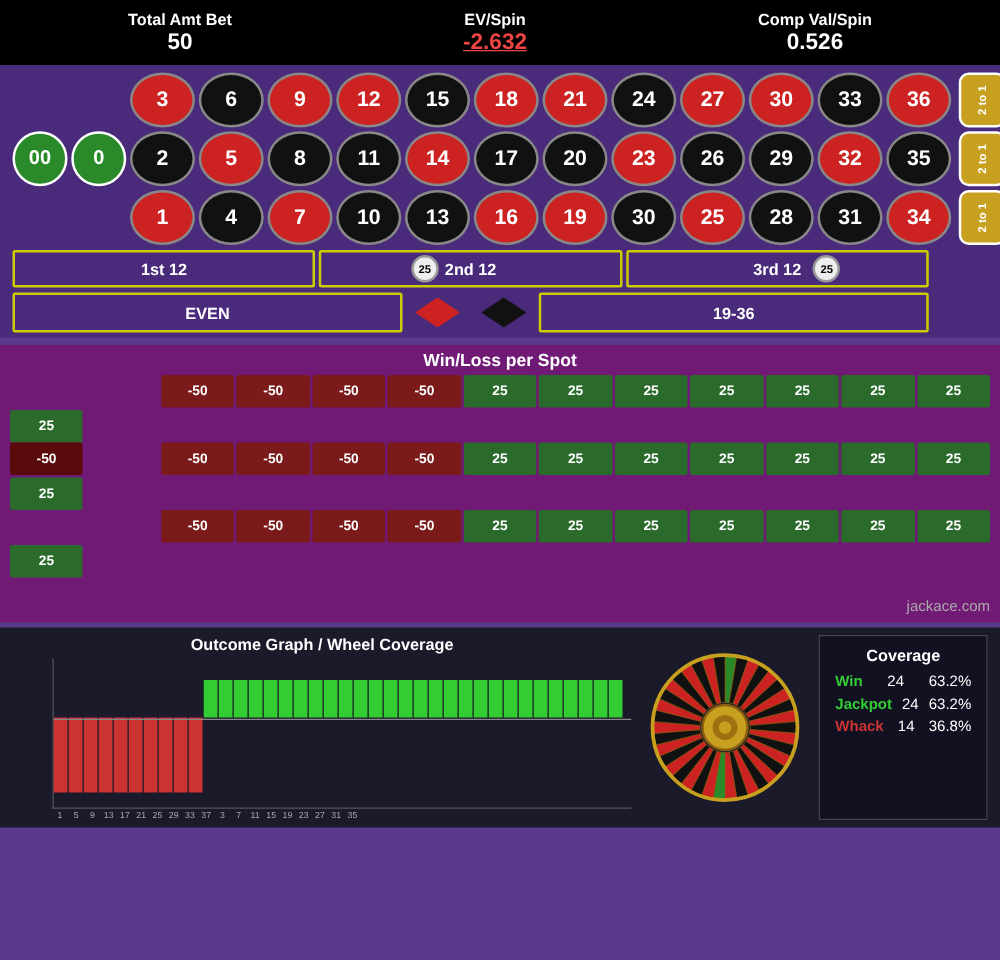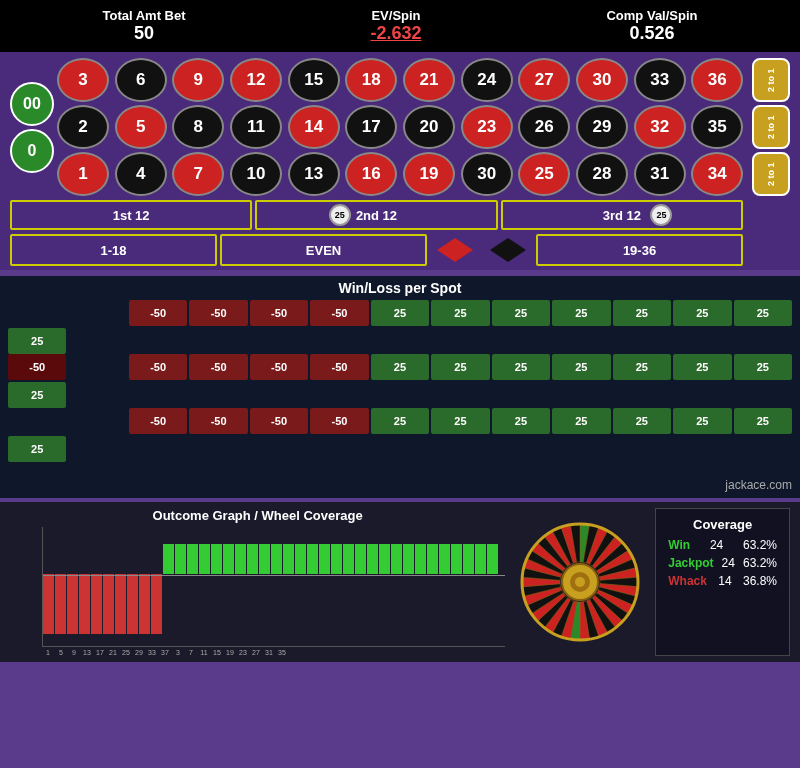--- a/index.html
+++ b/index.html
@@ -43,21 +43,21 @@
     }
 
     .roulette-grid {
       display: flex;
       gap: 3px;
       align-items: center;
     }
 
     .zero-col {
       display: flex;
-      flex-direction: column;
+      flex-direction: row;
       gap: 3px;
     }
 
     .zero-cell {
       background: #2a8a2a;
       border-radius: 50%;
       width: 44px;
       height: 44px;
       display: flex;
       align-items: center;
@@ -187,21 +187,21 @@
     .diamond-black {
       width: 50px;
       height: 32px;
       display: flex;
       align-items: center;
       justify-content: center;
     }
 
     
     .wl-section {
-      background: #0f172a;
+      background: #701a75;
       margin: 6px 0 0 0;
       padding: 4px 8px 6px 8px;
     }
     .wl-title {
       text-align: center;
       color: #fff;
       font-size: 14px;
       font-weight: bold;
       margin-bottom: 4px;
     }
@@ -390,21 +390,20 @@
       <span>2nd 12</span>
       <div class="chip-on chip-left">25</div>
     </div>
     <div class="dozen-btn" style="position:relative;">
       <span>3rd 12</span>
       <div class="chip-on chip-right">25</div>
     </div>
   </div>
 
   <div class="outside-row">
-    <div class="outside-btn">1-18</div>
     <div class="outside-btn">EVEN</div>
     <div class="diamond-red">
       <svg width="40" height="28">
         <polygon points="20,2 38,14 20,26 2,14" fill="#cc2222"></polygon>
       </svg>
     </div>
     <div class="diamond-black">
       <svg width="40" height="28">
         <polygon points="20,2 38,14 20,26 2,14" fill="#111"></polygon>
       </svg>

